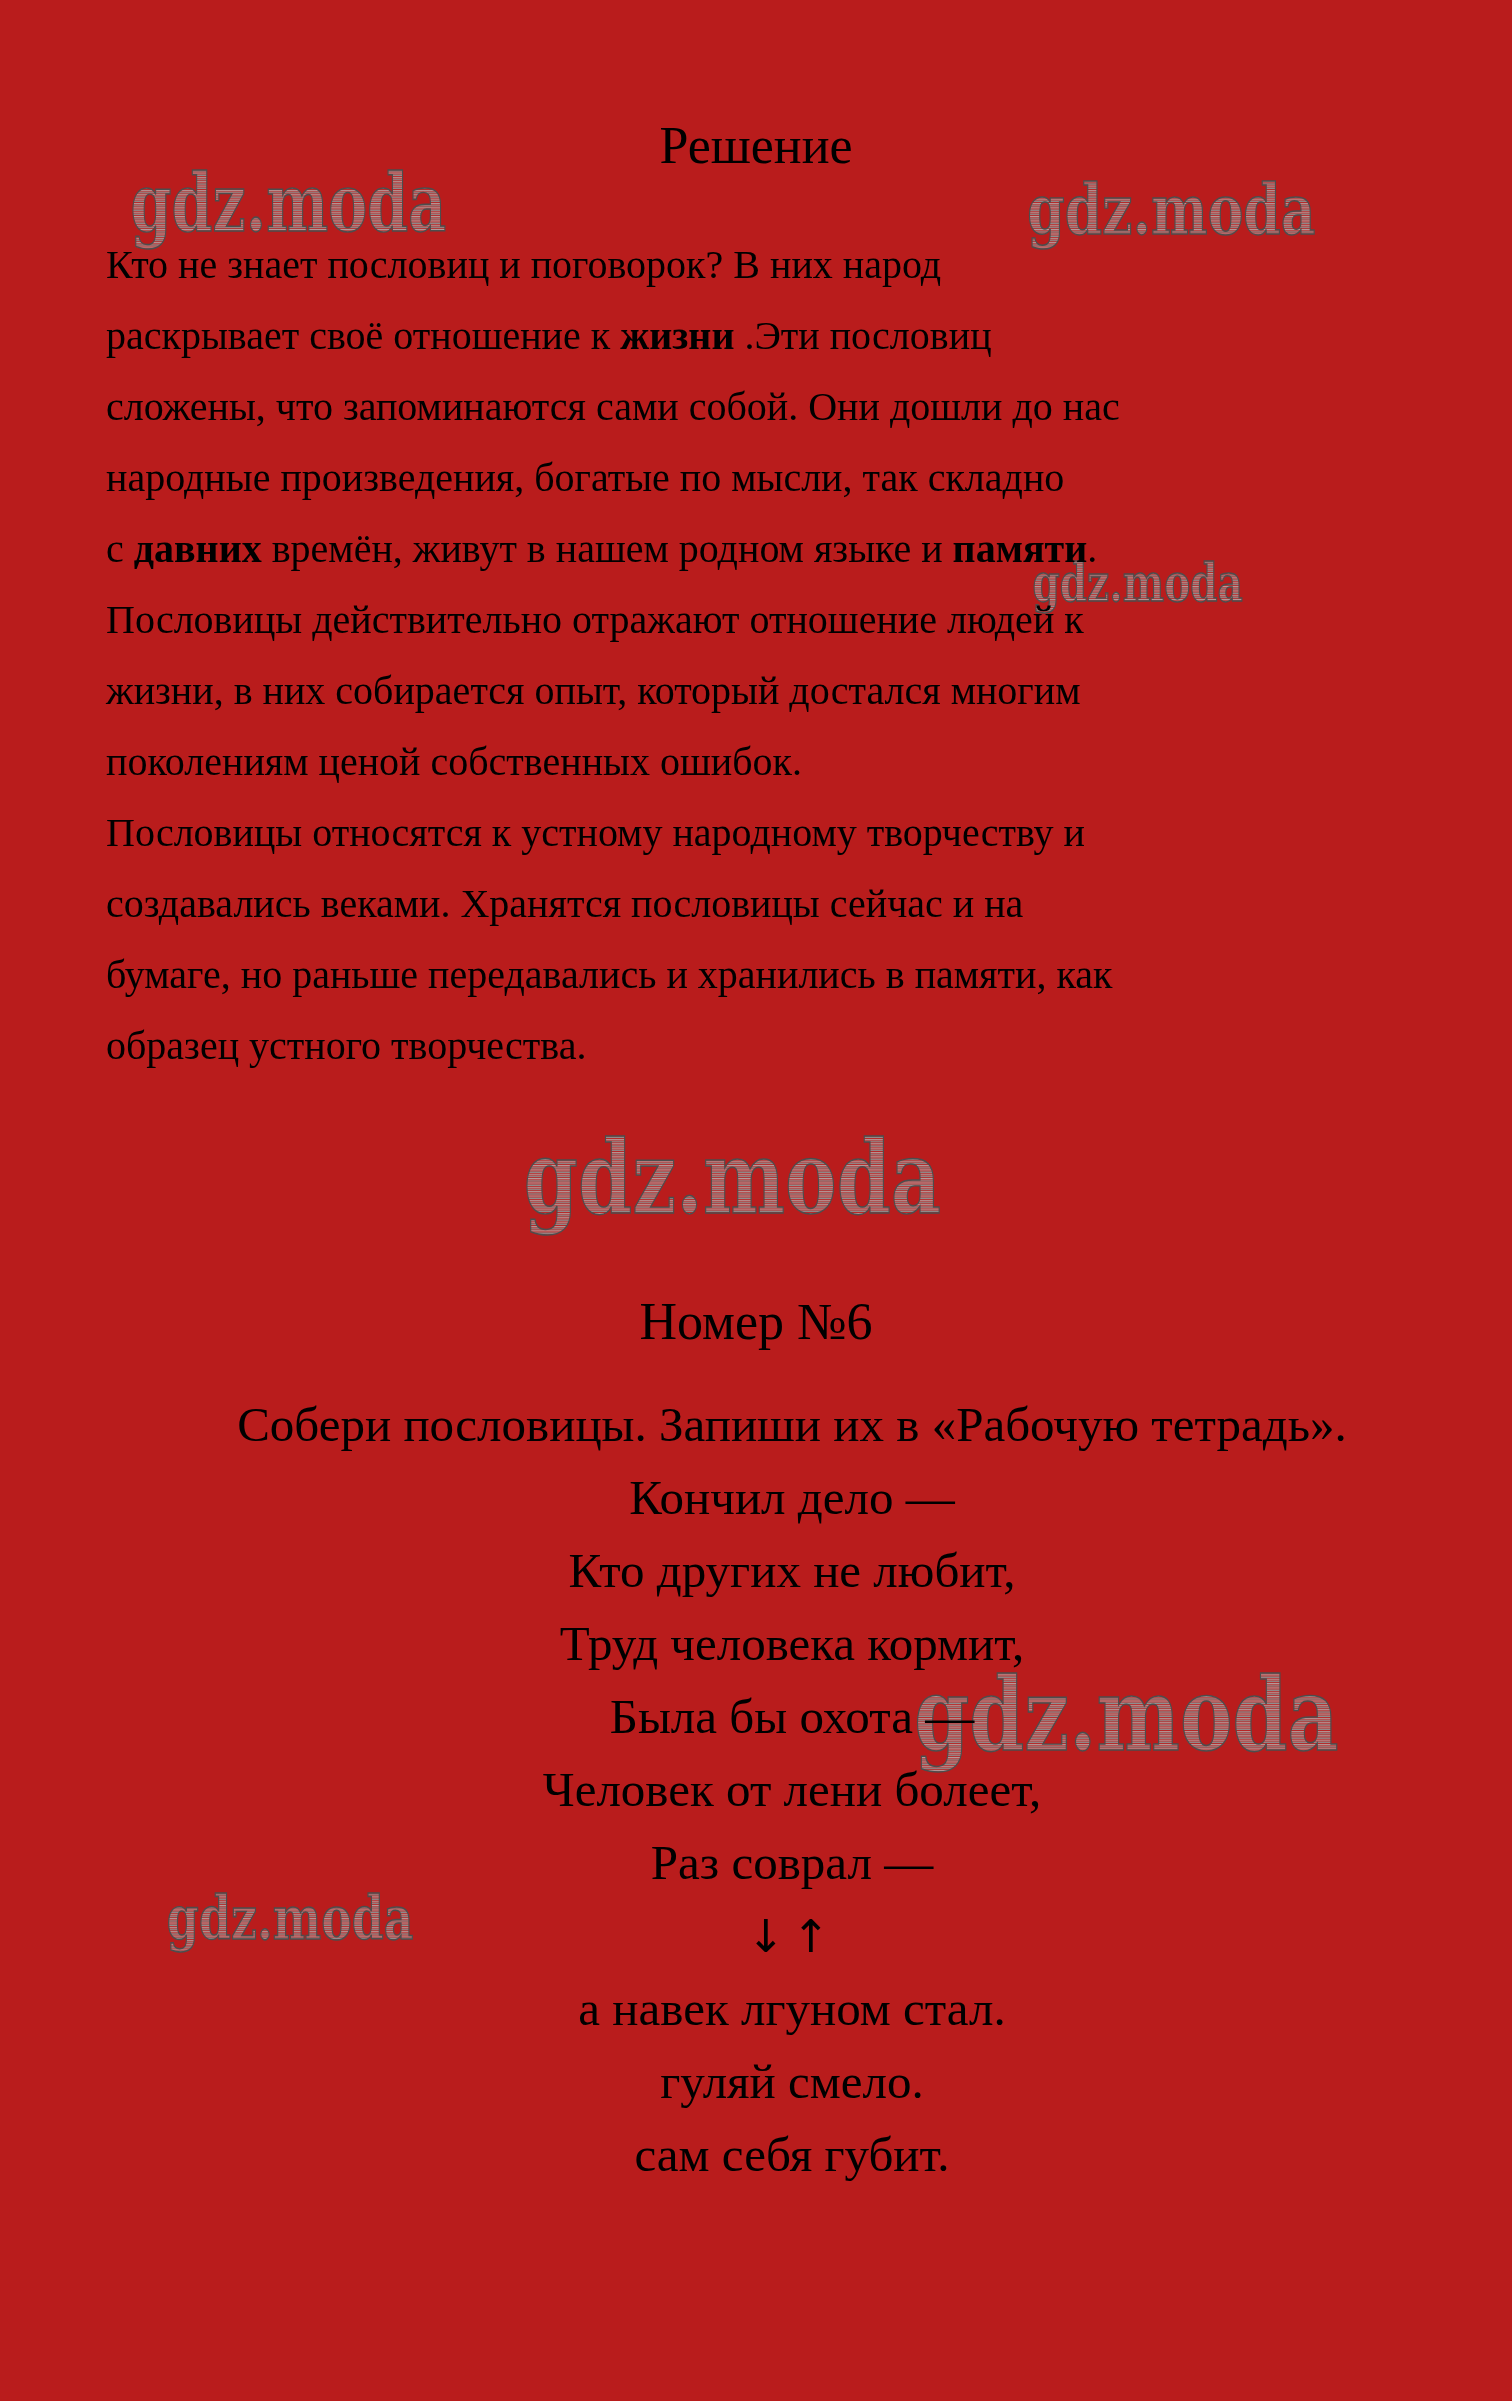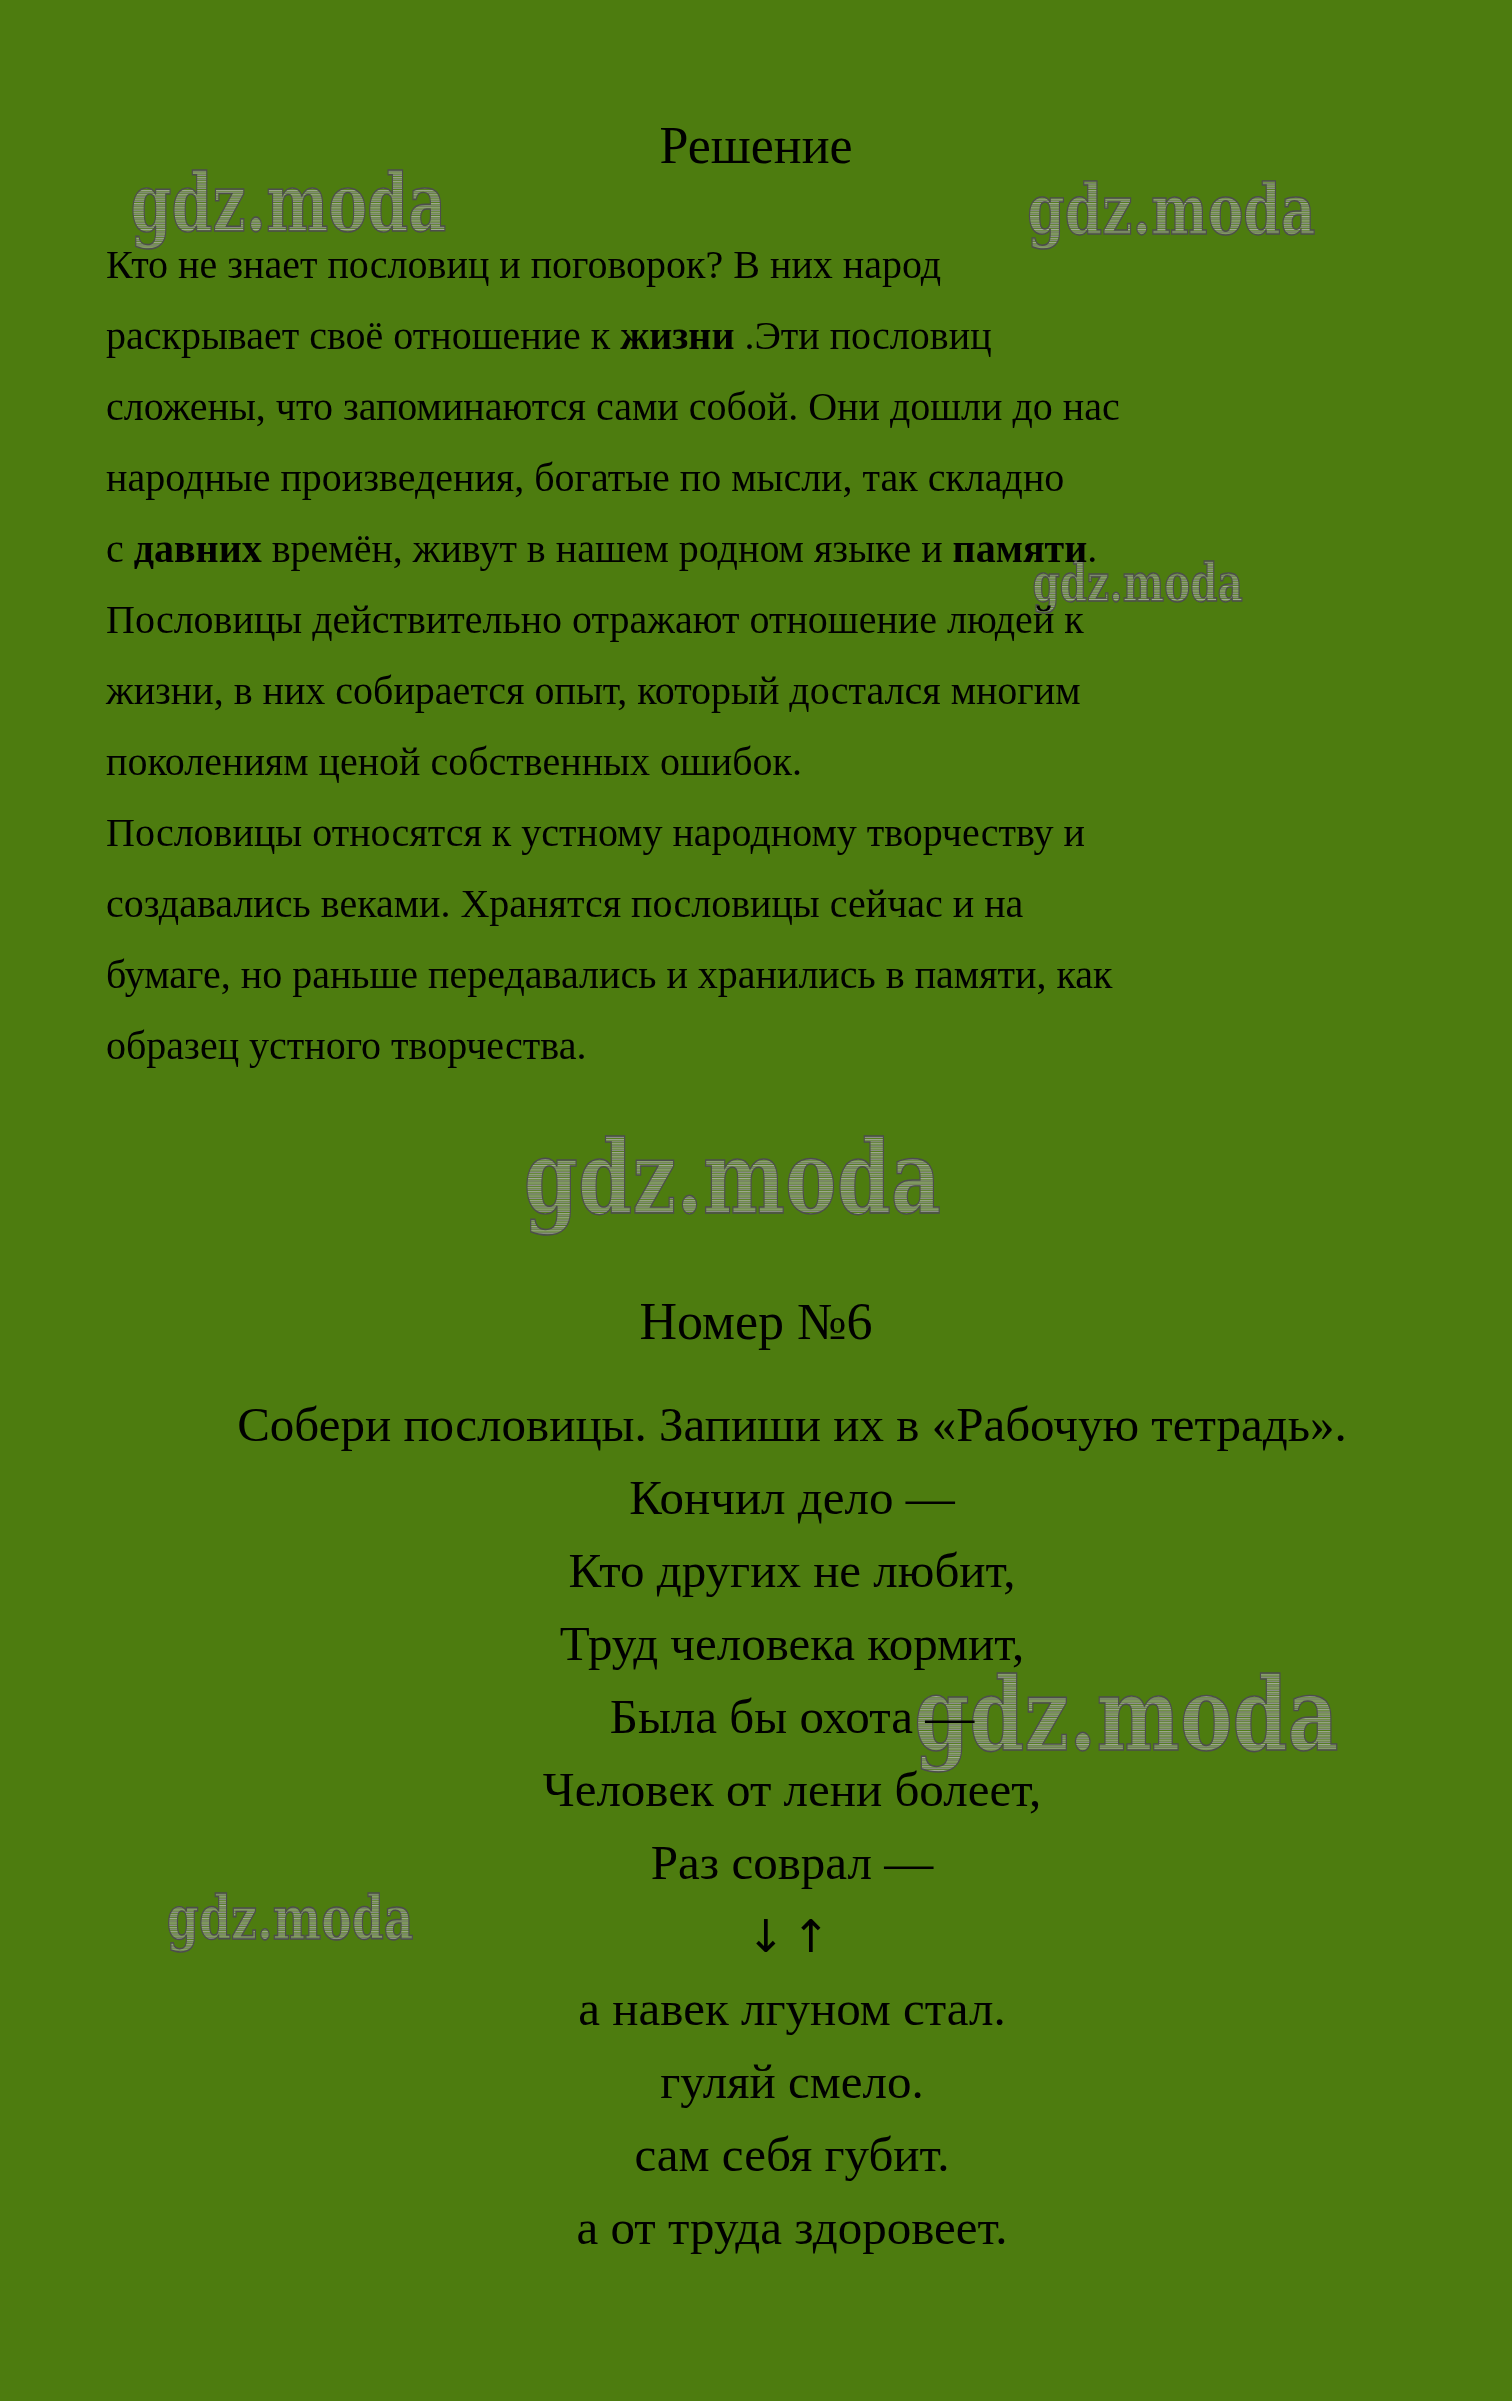--- a/index.html
+++ b/index.html
@@ -4,21 +4,21 @@
 <style>
   html, body {
     margin: 0;
     padding: 0;
     background: #e8e8e8;
   }
   .page {
     position: relative;
     width: 1512px;
     height: 2401px;
-    background: #4d7c0f;
+    background: #b91c1c;
     overflow: hidden;
     font-family: "Liberation Serif", "DejaVu Serif", serif;
     color: #000000;
   }
   
   .text-layer {
     position: absolute;
     inset: 0;
     z-index: 2;
   }
@@ -128,18 +128,17 @@
       <div class="line">Кончил дело —</div>
       <div class="line">Кто других не любит,</div>
       <div class="line">Труд человека кормит,</div>
       <div class="line">Была бы охота —</div>
       <div class="line">Человек от лени болеет,</div>
       <div class="line">Раз соврал —</div>
       <div class="line"><span class="arrows">↓↑</span></div>
       <div class="line">а навек лгуном стал.</div>
       <div class="line">гуляй смело.</div>
       <div class="line">сам себя губит.</div>
-      <div class="line">а от труда здоровеет.</div>
     </div>
 
   </div>
 </div>
 
 
 </body></html>

